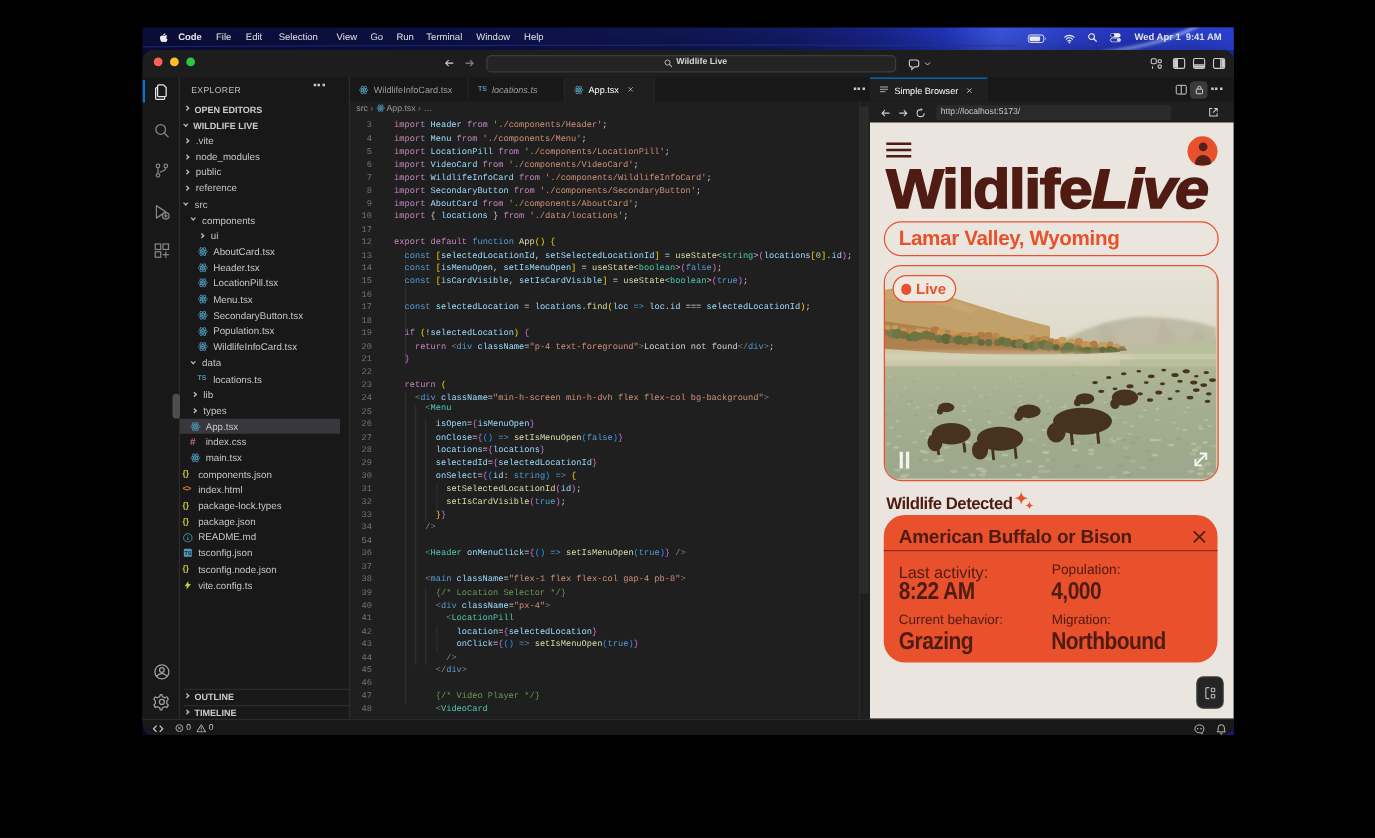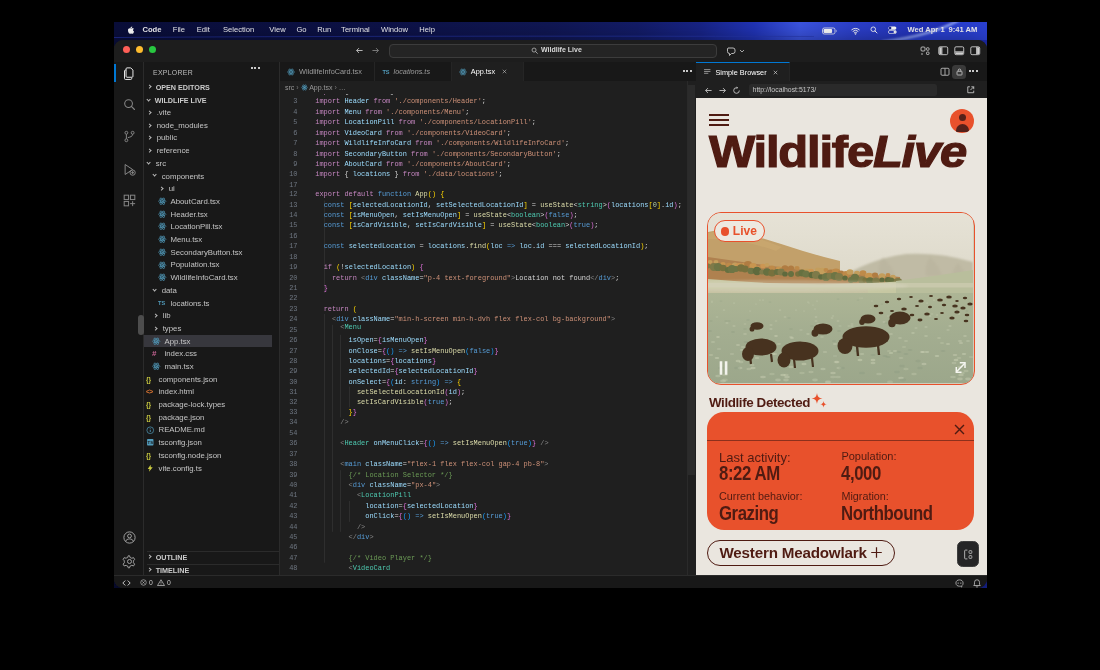--- a/index.html
+++ b/index.html
@@ -572,20 +572,23 @@
 </div>
 <div id="page">
 <div class="a" style="left:13px;top:16.1px;width:19.8px;height:2.1px;background:#4F1B12"></div>
 <div class="a" style="left:13px;top:20.9px;width:19.8px;height:2.1px;background:#4F1B12"></div>
 <div class="a" style="left:13px;top:25.7px;width:19.8px;height:2.1px;background:#4F1B12"></div>
 <div class="a" style="left:254.4px;top:10.8px;width:24px;height:24px;border-radius:50%;background:#E8512C;overflow:hidden">
 <div class="a" style="left:8.2px;top:4.8px;width:7.6px;height:7.6px;border-radius:50%;background:#54211a"></div>
 <div class="a" style="left:5.2px;top:15px;width:13.6px;height:8.6px;border-radius:6.8px 6.8px 0 0;background:#54211a"></div>
 </div>
 <div class="a mar" id="wordmark" style="left:12.5px;top:31.5px;font-size:44.5px;line-height:1;font-weight:bold;letter-spacing:-1.1px;white-space:nowrap;-webkit-text-stroke:1.2px #4F1B12;transform:scaleX(1.1);transform-origin:0 50%">Wildlife<span style="font-style:italic">Live</span></div>
+<div class="a" style="left:11px;top:79.1px;width:268px;height:28.2px;border:1.5px solid #E8512C;border-radius:14.1px">
+<span class="a org" style="left:11px;top:3.5px;font-size:16.5px;font-weight:bold;letter-spacing:-.3px">Lamar Valley, Wyoming</span>
+          </div>
 <div class="a" style="left:11px;top:114px;width:268px;height:172.6px;border:1.5px solid #E8512C;border-radius:14px;overflow:hidden;background:#cfcdb9">
 <svg width="265" height="170" viewBox="0 0 265 170" style="position:absolute;left:0;top:0">
 <defs>
 <linearGradient id="sky" x1="0" y1="0" x2="0" y2="1">
                   <stop offset="0" stop-color="#E6E2D6"></stop>
                   <stop offset="0.75" stop-color="#DEDACB"></stop>
                   <stop offset="1" stop-color="#DAD5C4"></stop>
                 </linearGradient>
 <linearGradient id="mdw" x1="0" y1="0" x2="0" y2="1">
                   <stop offset="0" stop-color="#ADB595"></stop>
@@ -971,39 +974,34 @@
 <div class="a" style="left:5.5px;top:5.7px;width:8.7px;height:8.7px;border-radius:50%;background:#E8512C"></div>
 <span class="a org" style="left:17.5px;top:3.2px;font-size:12px;font-weight:bold">Live</span>
 </div>
 </div>
 <div class="a mar" style="left:13px;top:296.6px;font-size:13.4px;font-weight:bold;letter-spacing:-.4px">Wildlife Detected</div>
 <svg class="a" style="left:114.5px;top:294.5px" width="17" height="17" viewBox="0 0 17 17">
             <path d="M6,0 C6.5,3.7 7.8,5 11.5,5.5 C7.8,6 6.5,7.3 6,11 C5.5,7.3 4.2,6 0.5,5.5 C4.2,5 5.5,3.7 6,0 Z" fill="#E8512C"></path>
             <path d="M12.5,8 C12.8,10.2 13.6,11 15.8,11.3 C13.6,11.6 12.8,12.4 12.5,14.6 C12.2,12.4 11.4,11.6 9.2,11.3 C11.4,11 12.2,10.2 12.5,8 Z" fill="#E8512C"></path>
           </svg>
 <div class="a" style="left:11px;top:314px;width:267px;height:117.6px;background:#E8512C;border-radius:17px">
+<span class="a mar" style="left:12px;top:8.6px;font-size:15.2px;font-weight:bold;letter-spacing:-.2px">American Buffalo or Bison</span>
 <svg class="a" style="left:246px;top:10.5px" width="13" height="13" viewBox="0 0 16 16">
               <path d="M2.5 2.5l11 11M13.5 2.5l-11 11" stroke="#4F1B12" stroke-width="1.7"></path>
             </svg>
 <div class="a" style="left:0;top:28.3px;width:267px;height:1px;background:rgba(79,27,18,.6)"></div>
 <span class="a mar" style="left:12px;top:38.3px;font-size:13px">Last activity:</span>
 <span class="a mar" style="left:134.4px;top:38.3px;font-size:11px">Population:</span>
 <span class="a mar" style="left:12px;top:50px;font-size:19.5px;font-weight:bold;letter-spacing:-.5px;transform:scaleX(.86);transform-origin:0 50%">8:22 AM</span>
 <span class="a mar" style="left:134.4px;top:50px;font-size:19.5px;font-weight:bold;letter-spacing:-.5px;transform:scaleX(.86);transform-origin:0 50%">4,000</span>
 <span class="a mar" style="left:12px;top:77.8px;font-size:10.8px">Current behavior:</span>
 <span class="a mar" style="left:134.4px;top:77.8px;font-size:10.8px">Migration:</span>
 <span class="a mar" style="left:12px;top:89.5px;font-size:19.5px;font-weight:bold;letter-spacing:-.5px;transform:scaleX(.86);transform-origin:0 50%">Grazing</span>
 <span class="a mar" style="left:134.4px;top:89.5px;font-size:19.5px;font-weight:bold;letter-spacing:-.5px;transform:scaleX(.86);transform-origin:0 50%">Northbound</span>
 </div>
-<div class="a" style="left:11px;top:441.8px;width:188px;height:26px;border:1.5px solid #4F1B12;border-radius:13px">
-<span class="a mar" style="left:11.5px;top:3.2px;font-size:15.2px;font-weight:bold;letter-spacing:-.2px">Western Meadowlark</span>
-<svg class="a" style="left:162px;top:5.5px" width="13" height="13" viewBox="0 0 16 16">
-              <path d="M8 1.5v13M1.5 8h13" stroke="#4F1B12" stroke-width="1.5"></path>
-            </svg>
-</div>
 <div class="a" style="left:261px;top:442.8px;width:21.5px;height:26.4px;background:#252526;border:1px solid #3e3e3e;border-radius:5.5px">
 <svg class="a" style="left:5.2px;top:7.5px" width="11" height="11" viewBox="0 0 20 20">
               <path d="M8 2H4.5A1.5 1.5 0 0 0 3 3.5v13A1.5 1.5 0 0 0 4.5 18H8" fill="none" stroke="#b8b8b8" stroke-width="1.7"></path>
               <rect x="11" y="3" width="5" height="5" rx="1" fill="none" stroke="#b8b8b8" stroke-width="1.6"></rect>
               <rect x="11" y="12" width="5" height="5" rx="1" fill="none" stroke="#b8b8b8" stroke-width="1.6"></rect>
             </svg>
 </div>
 </div>
 </div>
 <div id="statusbar">

